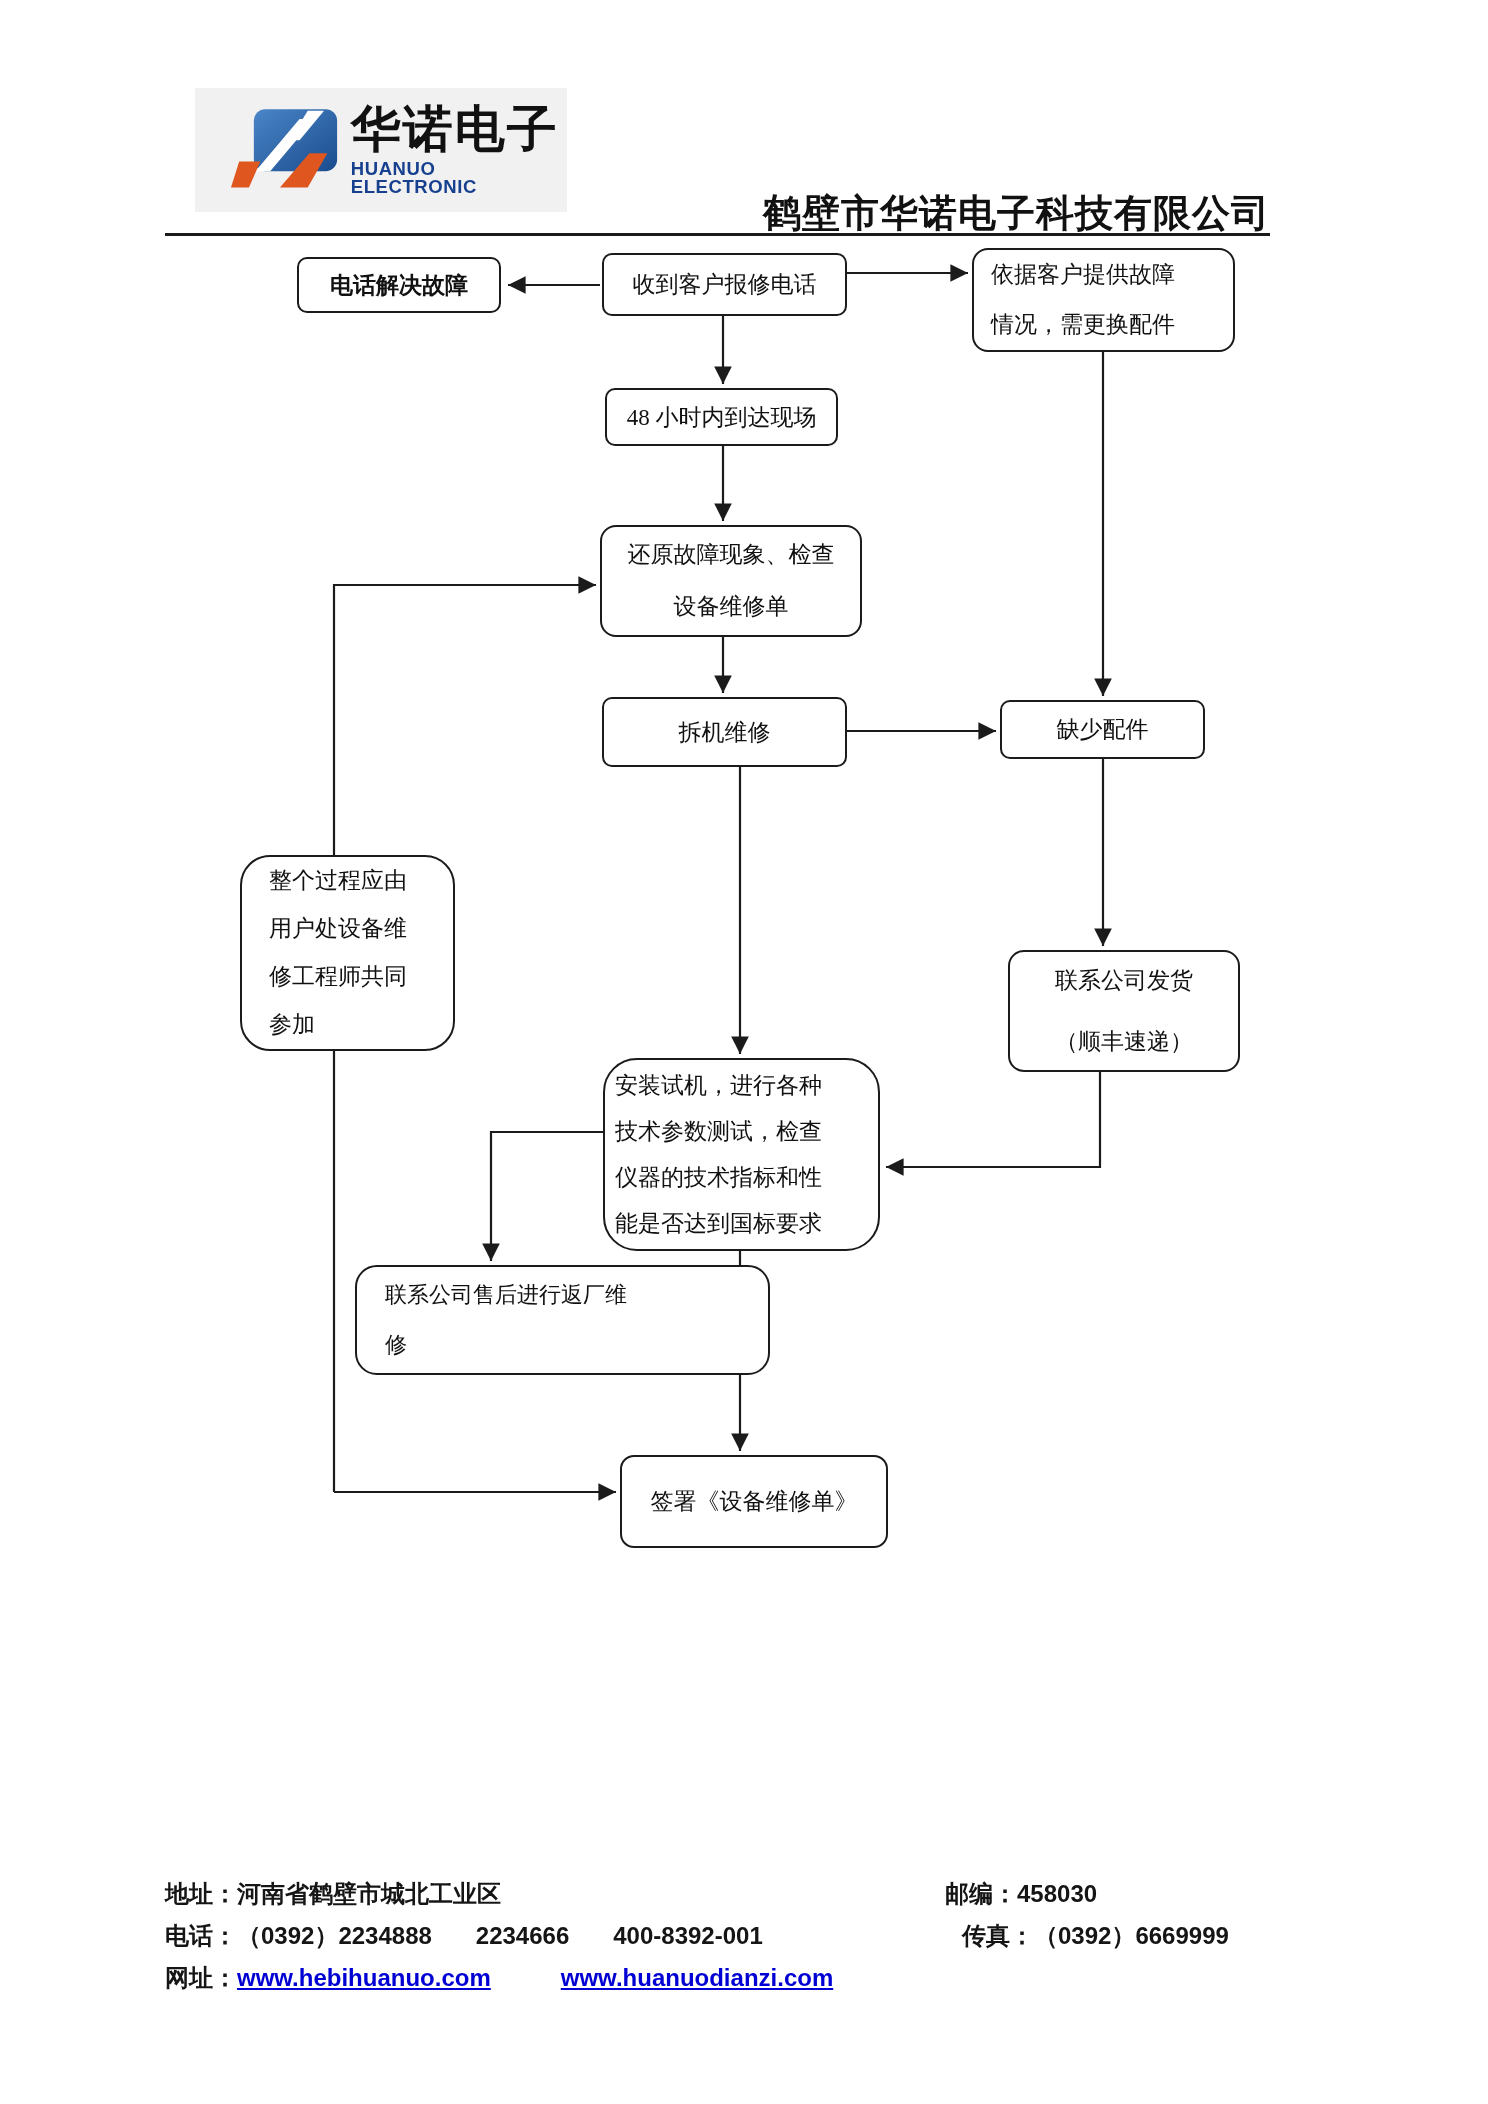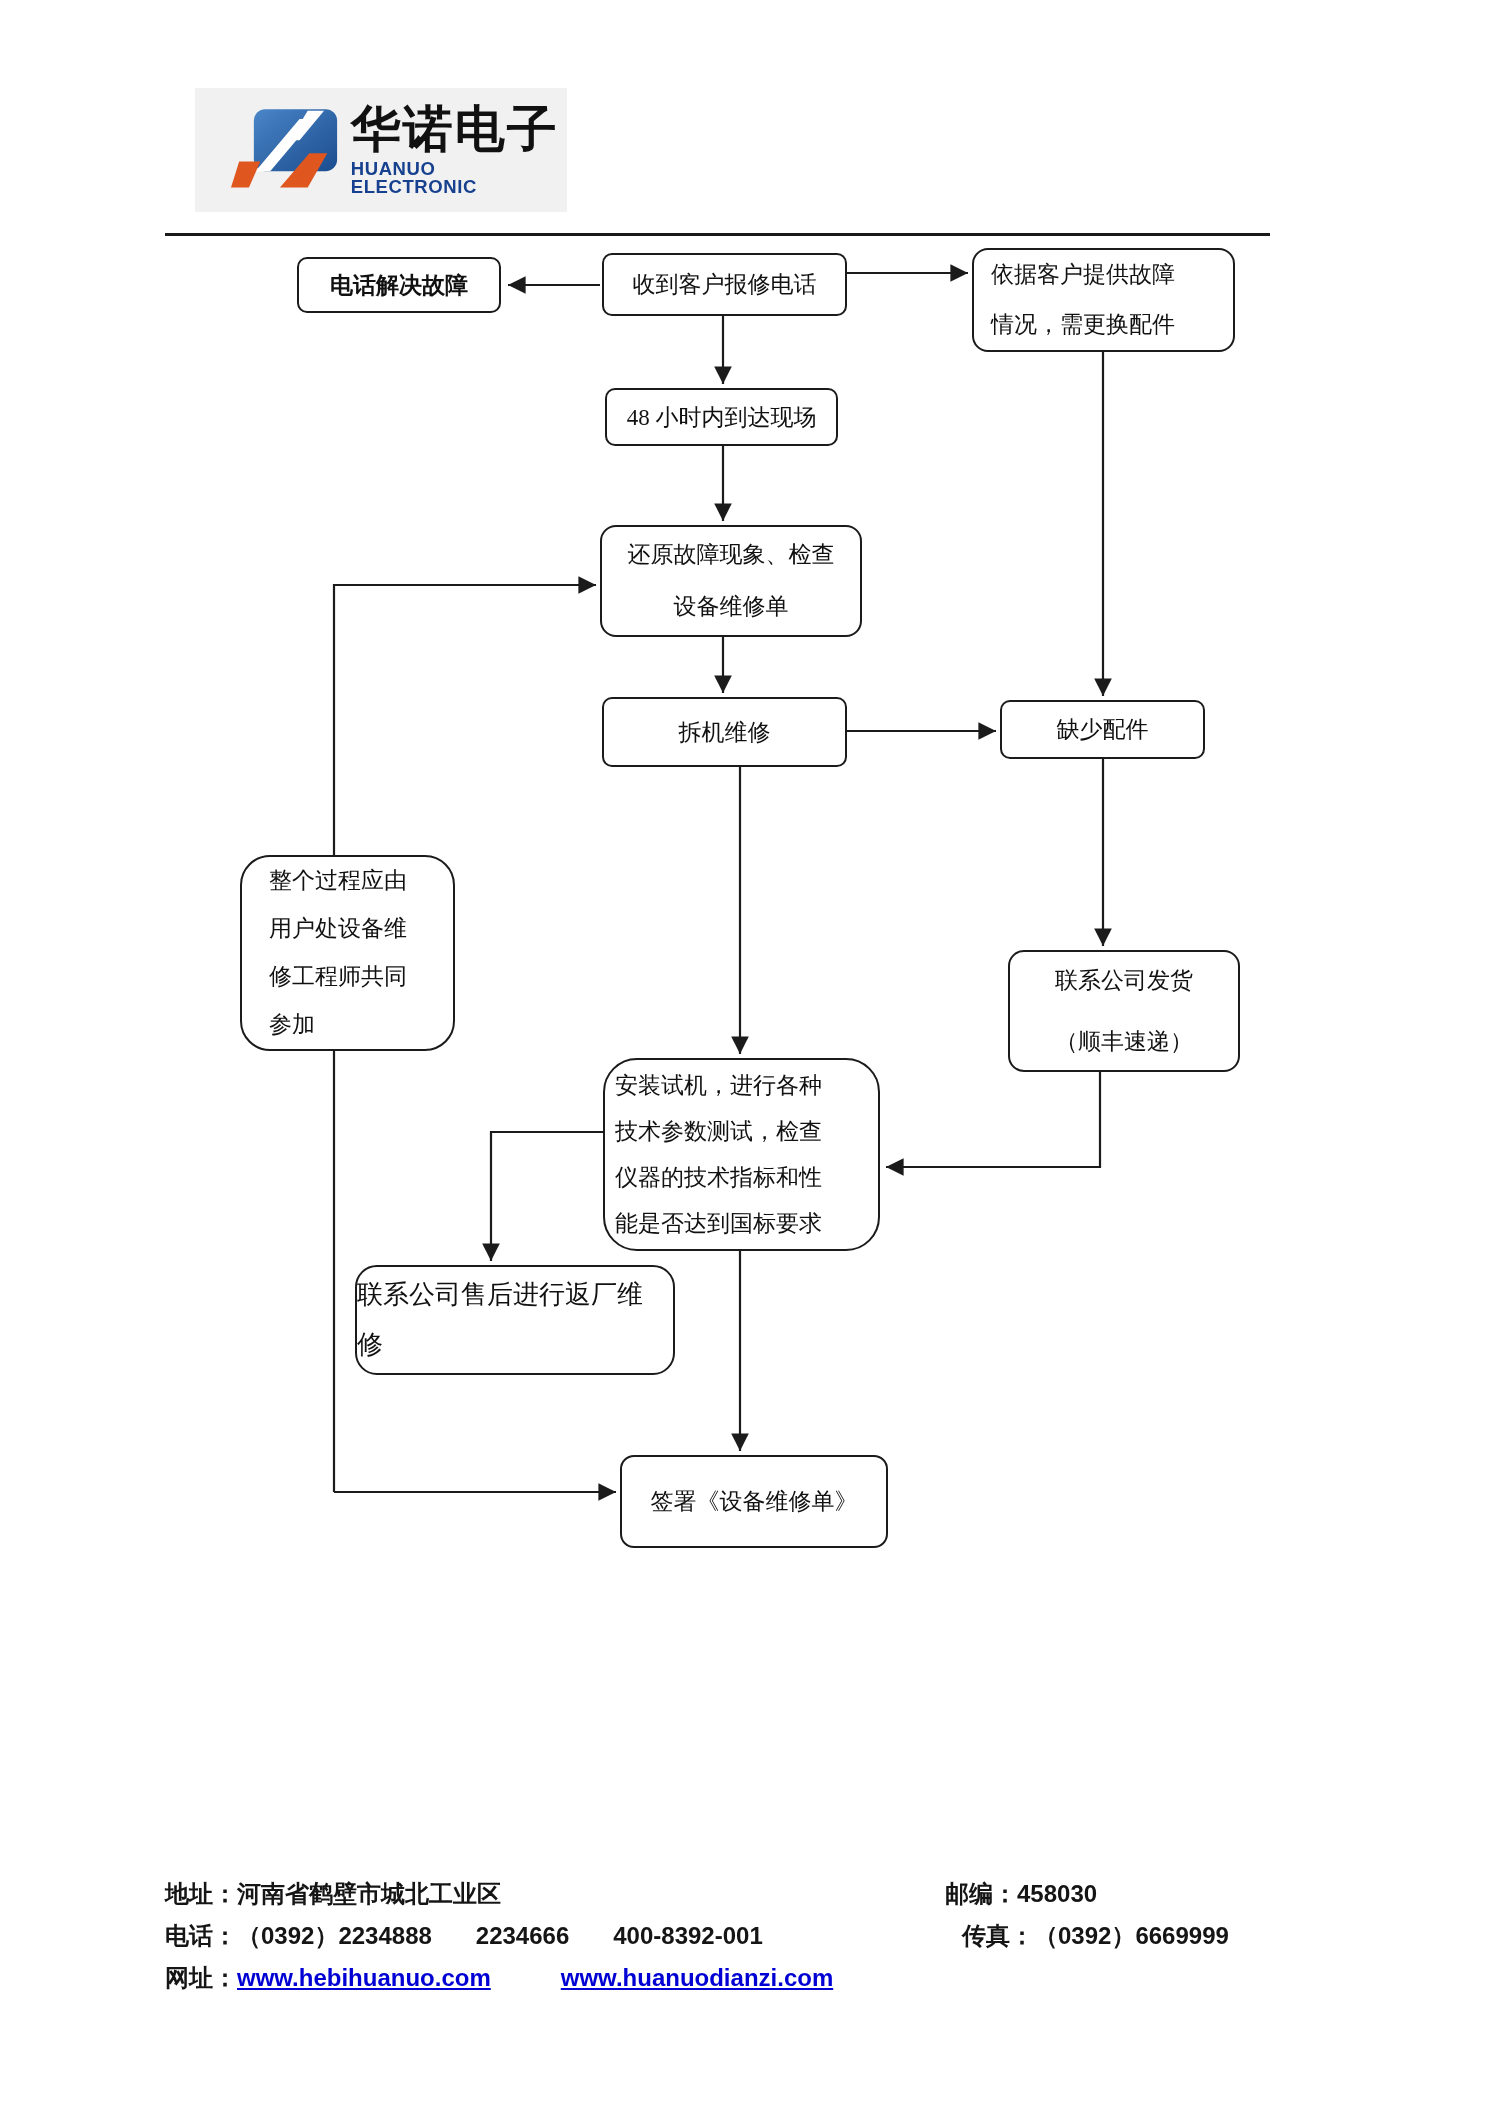--- a/index.html
+++ b/index.html
@@ -27,21 +27,21 @@
   .n-phone    {left:297px; top:257px; width:204px;height:56px; border-radius:10px;font-weight:bold;}
   .n-receive  {left:602px; top:253px; width:245px;height:63px; border-radius:10px;}
   .n-percust  {left:972px; top:248px; width:263px;height:104px;border-radius:16px;padding-left:17px;line-height:50px;}
   .n-arrive   {left:605px; top:388px; width:233px;height:58px; border-radius:10px;}
   .n-restore  {left:600px; top:525px; width:262px;height:112px;border-radius:16px;line-height:52px;}
   .n-disasm   {left:602px; top:697px; width:245px;height:70px; border-radius:10px;}
   .n-missing  {left:1000px;top:700px; width:205px;height:59px; border-radius:10px;}
   .n-whole    {left:240px; top:855px; width:215px;height:196px;border-radius:30px;padding-left:27px;line-height:48px;}
   .n-delivery {left:1008px;top:950px; width:232px;height:122px;border-radius:16px;line-height:53px;gap:8px;}
   .n-install  {left:603px; top:1058px;width:277px;height:193px;border-radius:34px;padding-left:10px;line-height:46px;}
-  .n-aftersale{left:355px; top:1265px;width:320px;height:110px;border-radius:22px;line-height:50px;font-size:26px;}
+  .n-aftersale{left:355px; top:1265px;width:415px;height:110px;border-radius:22px;padding-left:28px;line-height:50px;font-size:22px;}
   .n-sign     {left:620px; top:1455px;width:268px;height:93px; border-radius:14px;}
 
   
   .f-line{position:absolute;font-size:24px;font-weight:700;color:#151515;white-space:nowrap;}
   .f-addr  {left:165px;top:1878px;}
   .f-postal{left:945px;top:1878px;}
   .f-phone {left:165px;top:1920px;}
   .f-fax   {left:962px;top:1920px;}
   .f-web   {left:165px;top:1962px;}
   .f-phone .num{margin-right:44px;}
@@ -68,20 +68,21 @@
       <polygon points="94,2 114,2 84,38 72,38" fill="#ffffff"></polygon>
       <polygon points="10,64 36,64 22,96 0,96" fill="#e0561f"></polygon>
       <polygon points="60,96 96,54 118,54 94,96" fill="#e0561f"></polygon>
     </svg>
     <div class="logo-texts">
       <span class="logo-cn">华诺电子</span>
       <span class="logo-en">HUANUO ELECTRONIC</span>
     </div>
   </div>
 
+  <div class="company-name">鹤壁市华诺电子科技有限公司</div>
   <div class="header-rule"></div>
 
   <svg class="connectors" width="1488" height="2104" viewBox="0 0 1488 2104">
     <defs>
       <marker id="ah" viewBox="0 0 10 10" refX="10" refY="5" markerWidth="9" markerHeight="8" orient="auto-start-reverse" markerUnits="strokeWidth">
         <path d="M0,0 L10,5 L0,10 Z" fill="#1b1b1b"></path>
       </marker>
     </defs>
     <g stroke="#1b1b1b" stroke-width="2.2" fill="none">
       <line x1="600" y1="285" x2="508" y2="285" marker-end="url(#ah)"></line>

